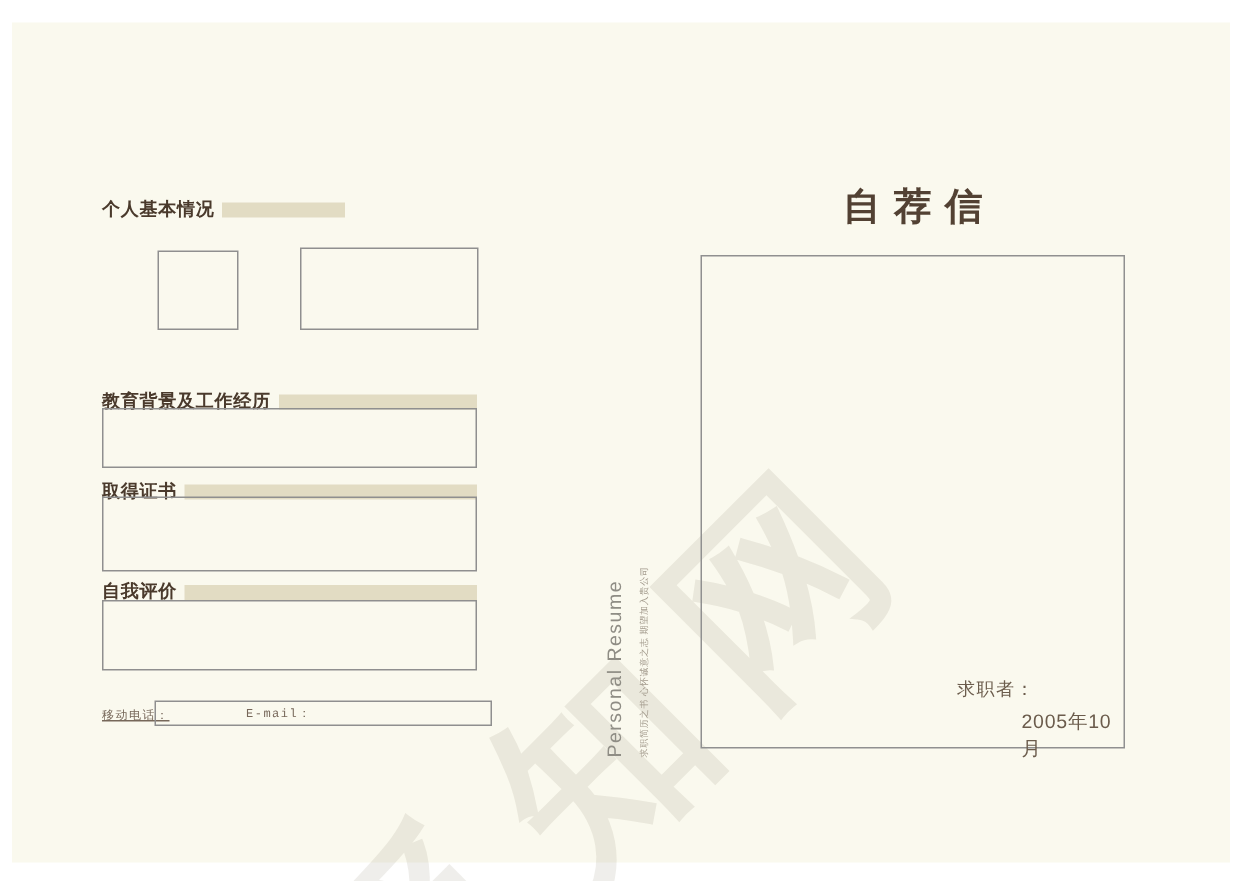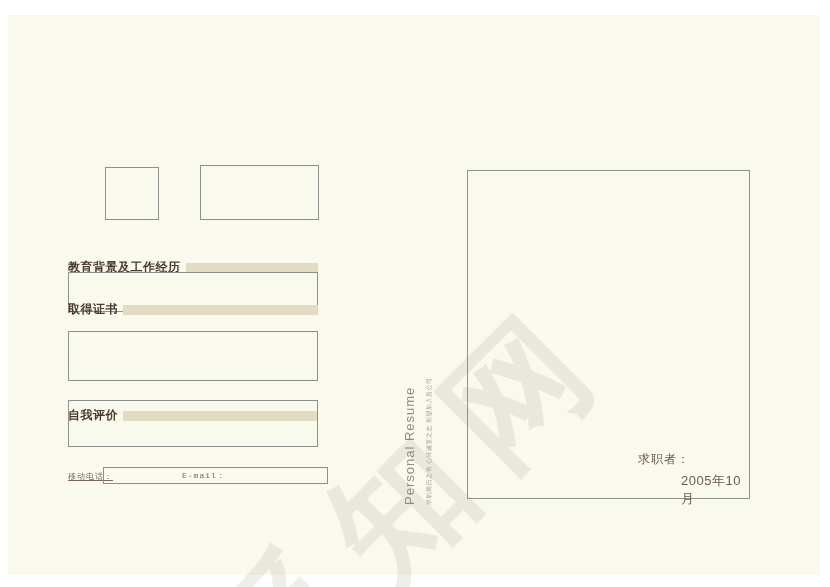--- a/index.html
+++ b/index.html
@@ -24,21 +24,21 @@
   .fill-box { position: absolute; background: transparent; border: 1px solid #8f8f8f; }
   .photo-box-small { left: 97px; top: 152px; width: 54px; height: 53px; }
   .photo-box-large { left: 192px; top: 150px; width: 119px; height: 55px; }
   .edu-box  { left: 60px; top: 257px; width: 250px; height: 40px; }
   .cert-box { left: 60px; top: 316px; width: 250px; height: 50px; }
   .eval-box { left: 60px; top: 385px; width: 250px; height: 47px; }
   .contact-label { position: absolute; left: 60px; top: 456px; font-size: 8px;
     color: #77685a; letter-spacing: 1px; text-decoration: underline; }
   .contact-box { position: absolute; left: 95px; top: 452px; width: 225px; height: 17px;
     border: 1px solid #8f8f8f; display: flex; align-items: center; }
-  .email-label { font-size: 8px; color: #77685a; letter-spacing: 1px; margin-left: 78px;
+  .email-label { font-size: 8px; color: #77685a; letter-spacing: 1px; margin-left: 60px;
     font-family: "Liberation Mono", "DejaVu Sans Mono", monospace; text-align: center; }
 
   
   .vtext { position: absolute; white-space: nowrap; transform: rotate(-90deg);
     transform-origin: 0 0; }
   .v-en { left: 394px; top: 490px; font-size: 13px; color: #8f8d85; letter-spacing: 1px;
     font-family: "Liberation Sans", "DejaVu Sans", sans-serif; }
   .v-cn { left: 417px; top: 490px; font-size: 6px; color: #a39b8d; letter-spacing: 0.5px; }
 
   
@@ -53,47 +53,52 @@
     color: #6b5c4c; letter-spacing: 0.5px;
     font-family: "Liberation Sans", "DejaVu Sans", sans-serif; }
 </style>
 </head>
 <body>
 
 <div class="page">
 
   <div class="watermark">觅知网</div>
 
+  <div class="section-row" style="top:116px;">
+    <span class="section-title">个人基本情况</span>
+    <span class="section-bar bar-fixed"></span>
+  </div>
   <div class="fill-box photo-box-small"></div>
   <div class="fill-box photo-box-large"></div>
 
   <div class="section-row" style="top:244px;font-family:Liberation Mono, monospace;">
     <span class="section-title">教育背景及工作经历</span>
     <span class="section-bar"></span>
   </div>
   <div class="fill-box edu-box"></div>
 
-  <div class="section-row" style="top:286px;">
+  <div class="section-row" style="top:304px;">
     <span class="section-title">取得证书</span>
     <span class="section-bar"></span>
   </div>
   <div class="fill-box cert-box"></div>
 
-  <div class="section-row" style="top:392px;">
+  <div class="section-row" style="top:371px;">
     <span class="section-title">自我评价</span>
     <span class="section-bar"></span>
   </div>
   <div class="fill-box eval-box"></div>
 
   <span class="contact-label">移动电话：</span>
   <div class="contact-box">
     <span class="email-label">E-mail：</span>
   </div>
 
   <div class="vtext v-en">Personal Resume</div>
   <div class="vtext v-cn">求职简历之书 心怀诚意之志 期望加入贵公司</div>
 
+  <div class="letter-title">自荐信</div>
   <div class="letter-box">
     <span class="applicant">求职者：</span>
     <span class="letter-date">2005年10月</span>
   </div>
 
 </div>
 
 </body></html>

